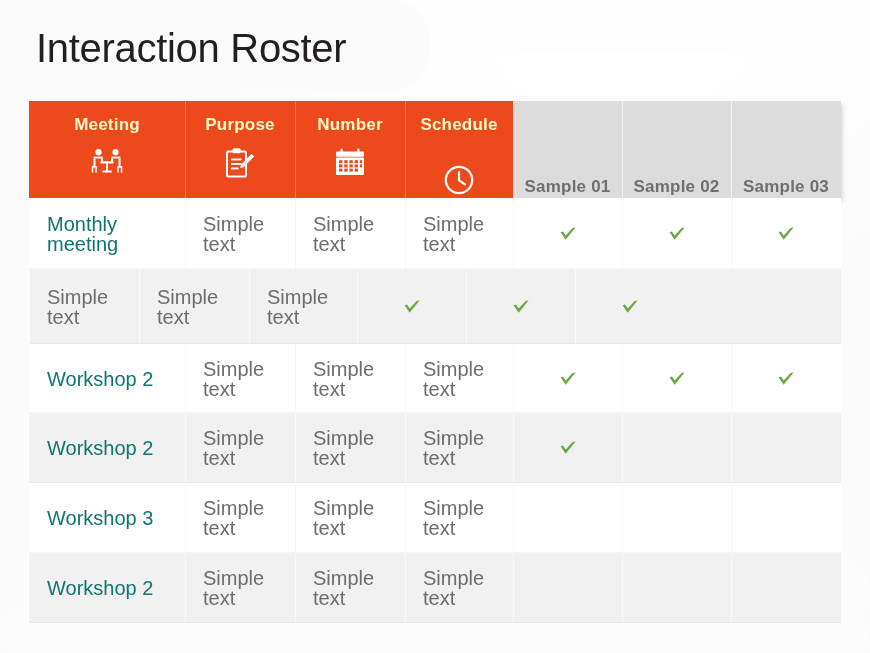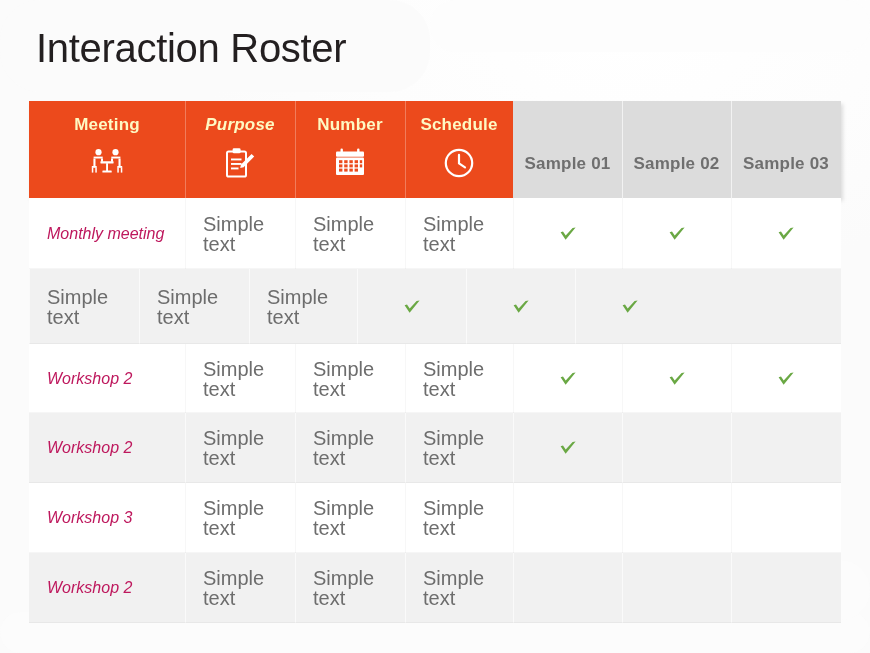--- a/index.html
+++ b/index.html
@@ -78,21 +78,21 @@
   .th.orange + .th.orange::before {
     content: "";
     position: absolute;
     left: 0; top: 0; bottom: 0;
     width: 1px;
     background: rgba(255,255,255,0.28);
   }
   .th.gray {
     background: #dcdcdc;
     color: #6f6f6f;
-    justify-content: center;
+    justify-content: flex-end;
     padding-top: 28px;
   }
   .th.gray + .th.gray::before {
     content: "";
     position: absolute;
     left: 0; top: 0; bottom: 0;
     width: 1px;
     background: #f2f2f2;
   }
   .th-label {
@@ -121,24 +121,23 @@
 
   .td {
     position: relative;
     box-sizing: border-box;
     display: flex;
     align-items: center;
     padding: 0 0 0 18px;
     overflow: hidden;
   }
   .td.label {
-    font-size: 16px;
+    font-size: 20px;
     line-height: 20px;
-    color: #be185d;
-    font-style: italic;
+    color: #0f766e;
   }
   .td.simple {
     font-size: 20px;
     line-height: 20px;
     color: #6d6d6d;
     padding-left: 18px;
     padding-right: 40px;
   }
   .td.simple .wrap { display: block; max-width: 62px; }
   .td.check {
@@ -197,21 +196,21 @@
         <rect x="1.8" y="18.0" width="4.9" height="1.8"></rect>
         <rect x="1.8" y="19.5" width="1.5" height="5.1"></rect>
         <rect x="5.3" y="19.5" width="1.5" height="5.1"></rect>
         <rect x="27.3" y="18.0" width="4.9" height="1.8"></rect>
         <rect x="27.3" y="19.5" width="1.5" height="5.1"></rect>
         <rect x="30.8" y="19.5" width="1.5" height="5.1"></rect>
       </g>
     </svg>
           </div>
         </div>
-        <div class="th orange" style="width: 110px; font-style: italic;">
+        <div class="th orange" style="width: 110px;">
           <div class="th-label">Purpose</div>
           <div class="th-icon">
             <svg width="30" height="32" viewBox="0 0 30 32">
       <g fill="none" stroke="#ffffff" stroke-width="2">
         <rect x="2" y="4.5" width="19" height="25" rx="1.6"></rect>
       </g>
       <g fill="#ffffff">
         <rect x="7.6" y="1.3" width="8" height="5" rx="1.4"></rect>
         <rect x="6.0" y="11.5" width="10.5" height="1.9"></rect>
         <rect x="6.0" y="16.0" width="10.5" height="1.9"></rect>
@@ -245,21 +244,21 @@
         <rect x="15.4" y="20.6" width="3.4" height="3.0"></rect>
         <rect x="20.6" y="20.6" width="3.4" height="3.0"></rect>
       </g>
       <g fill="#ffffff">
         <rect x="6.5" y="0.6" width="2.4" height="5" rx="1.1"></rect>
         <rect x="23.1" y="0.6" width="2.4" height="5" rx="1.1"></rect>
       </g>
     </svg>
           </div>
         </div>
-        <div class="th orange" style="width: 108px;">
+        <div class="th orange" style="width: 108px; justify-content: space-between;">
           <div class="th-label">Schedule</div>
           <div class="th-icon">
             <svg width="32" height="32" viewBox="0 0 32 32">
       <circle cx="16" cy="16" r="13.2" fill="none" stroke="#ffffff" stroke-width="2.2"></circle>
       <path d="M16 7.8V16.4l6.0 4.0" fill="none" stroke="#ffffff" stroke-width="2.2" stroke-linecap="round" stroke-linejoin="round"></path>
     </svg>
           </div>
         </div>
         <div class="th gray" style="width: 109px;">
           <div class="th-label">Sample 01</div>

